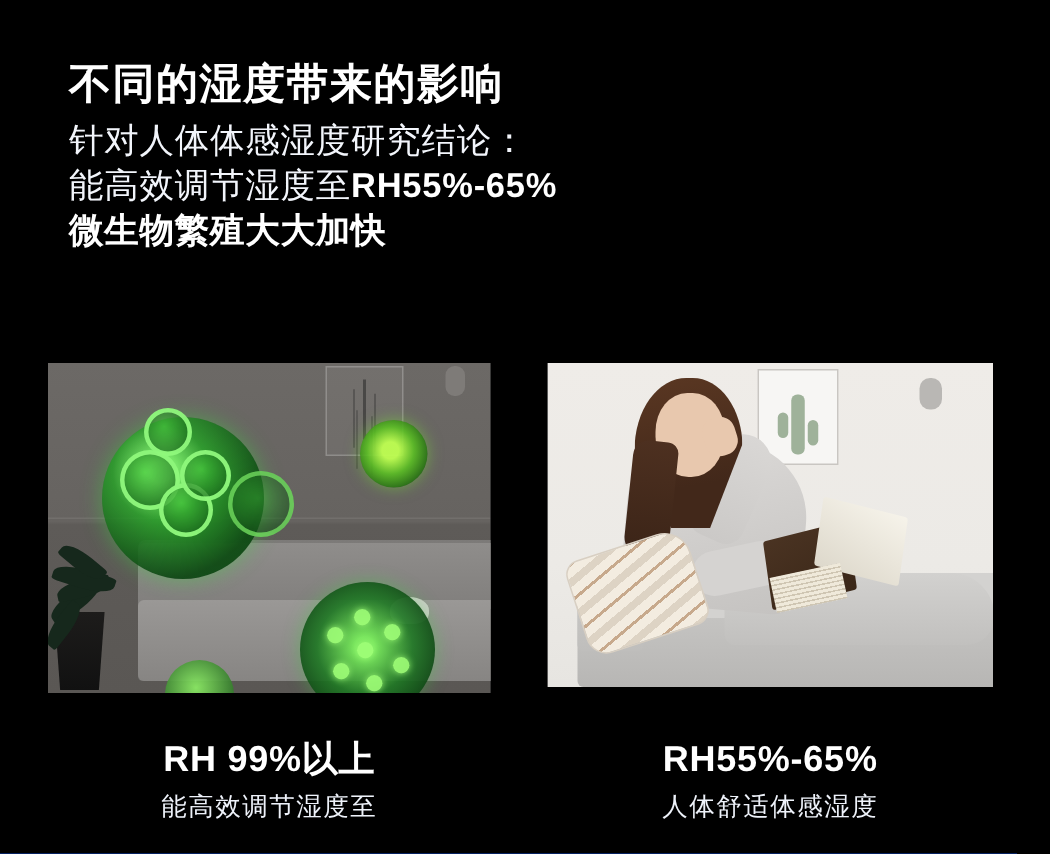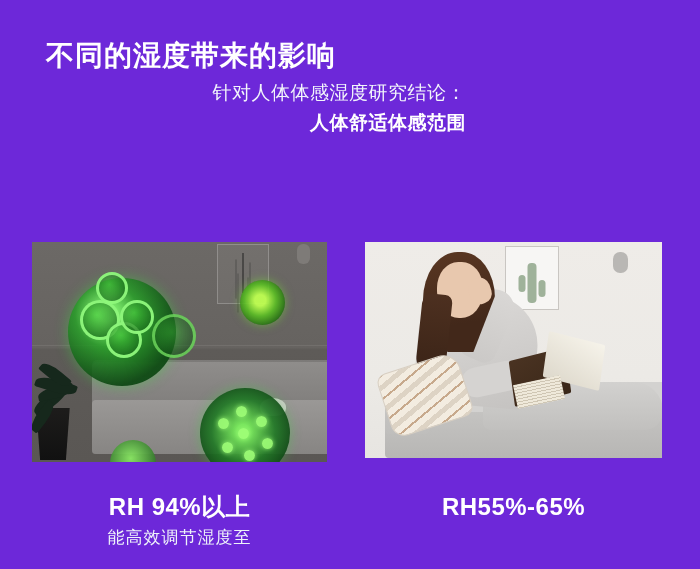--- a/index.html
+++ b/index.html
@@ -38,26 +38,25 @@
   }
 
   
   .copy {
     position: absolute;
     left: 46px;
     top: 78px;
     width: 420px;
   }
   .copy-line {
-    font-size: 19px;
+    font-size: 23px;
     line-height: 30px;
     color: #f2f5fb;
     letter-spacing: 0.5px;
     white-space: nowrap;
-    text-align: right;
   }
   .copy-line.bold,
   .copy-line .bold {
     font-weight: 700;
     color: #ffffff;
     letter-spacing: 0.5px;
   }
 
   
   .photo-row {
@@ -323,27 +322,28 @@
     line-height: 24px;
     font-weight: 400;
     color: #eef2fa;
     letter-spacing: 1px;
     white-space: nowrap;
   }
 </style>
 </head>
 <body>
 
-<div id="poster" style="background: #6d28d9;">
+<div id="poster" style="background: #000000;">
 
   <h1 class="headline">不同的湿度带来的影响</h1>
 
   <div class="copy">
     <div class="copy-line">针对人体体感湿度研究结论：</div>
-    <div class="copy-line bold">人体舒适体感范围</div>
+    <div class="copy-line"><span>能高效调节湿度至</span><span class="bold">RH55%-65%</span></div>
+    <div class="copy-line bold">微生物繁殖大大加快</div>
   </div>
 
   <div class="photo-row">
 
     <div class="photo-frame left">
       <div class="scene scene-dark">
         <div class="dk-wallline"></div>
         <div class="dk-art"></div>
         <div class="dk-lamp"></div>
         <div class="dk-sofa-back"></div>
@@ -399,21 +399,22 @@
         <div class="lt-book-r"></div>
         <div class="lt-pages"></div>
 
         <div class="lt-pillow"></div>
       </div>
     </div>
   </div>
 
   <div class="captions">
     <div class="caption-col left">
-      <div class="caption-title">RH 94%以上</div>
+      <div class="caption-title">RH 99%以上</div>
       <div class="caption-sub">能高效调节湿度至</div>
     </div>
     <div class="caption-col right">
       <div class="caption-title">RH55%-65%</div>
+      <div class="caption-sub">人体舒适体感湿度</div>
     </div>
   </div>
 
 </div>
 
 </body></html>

